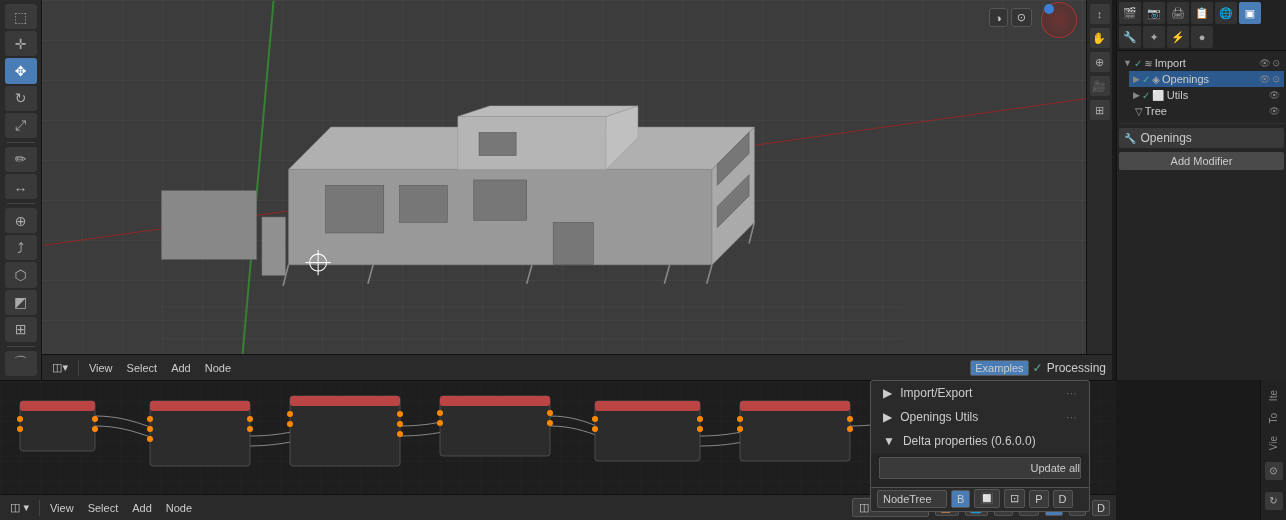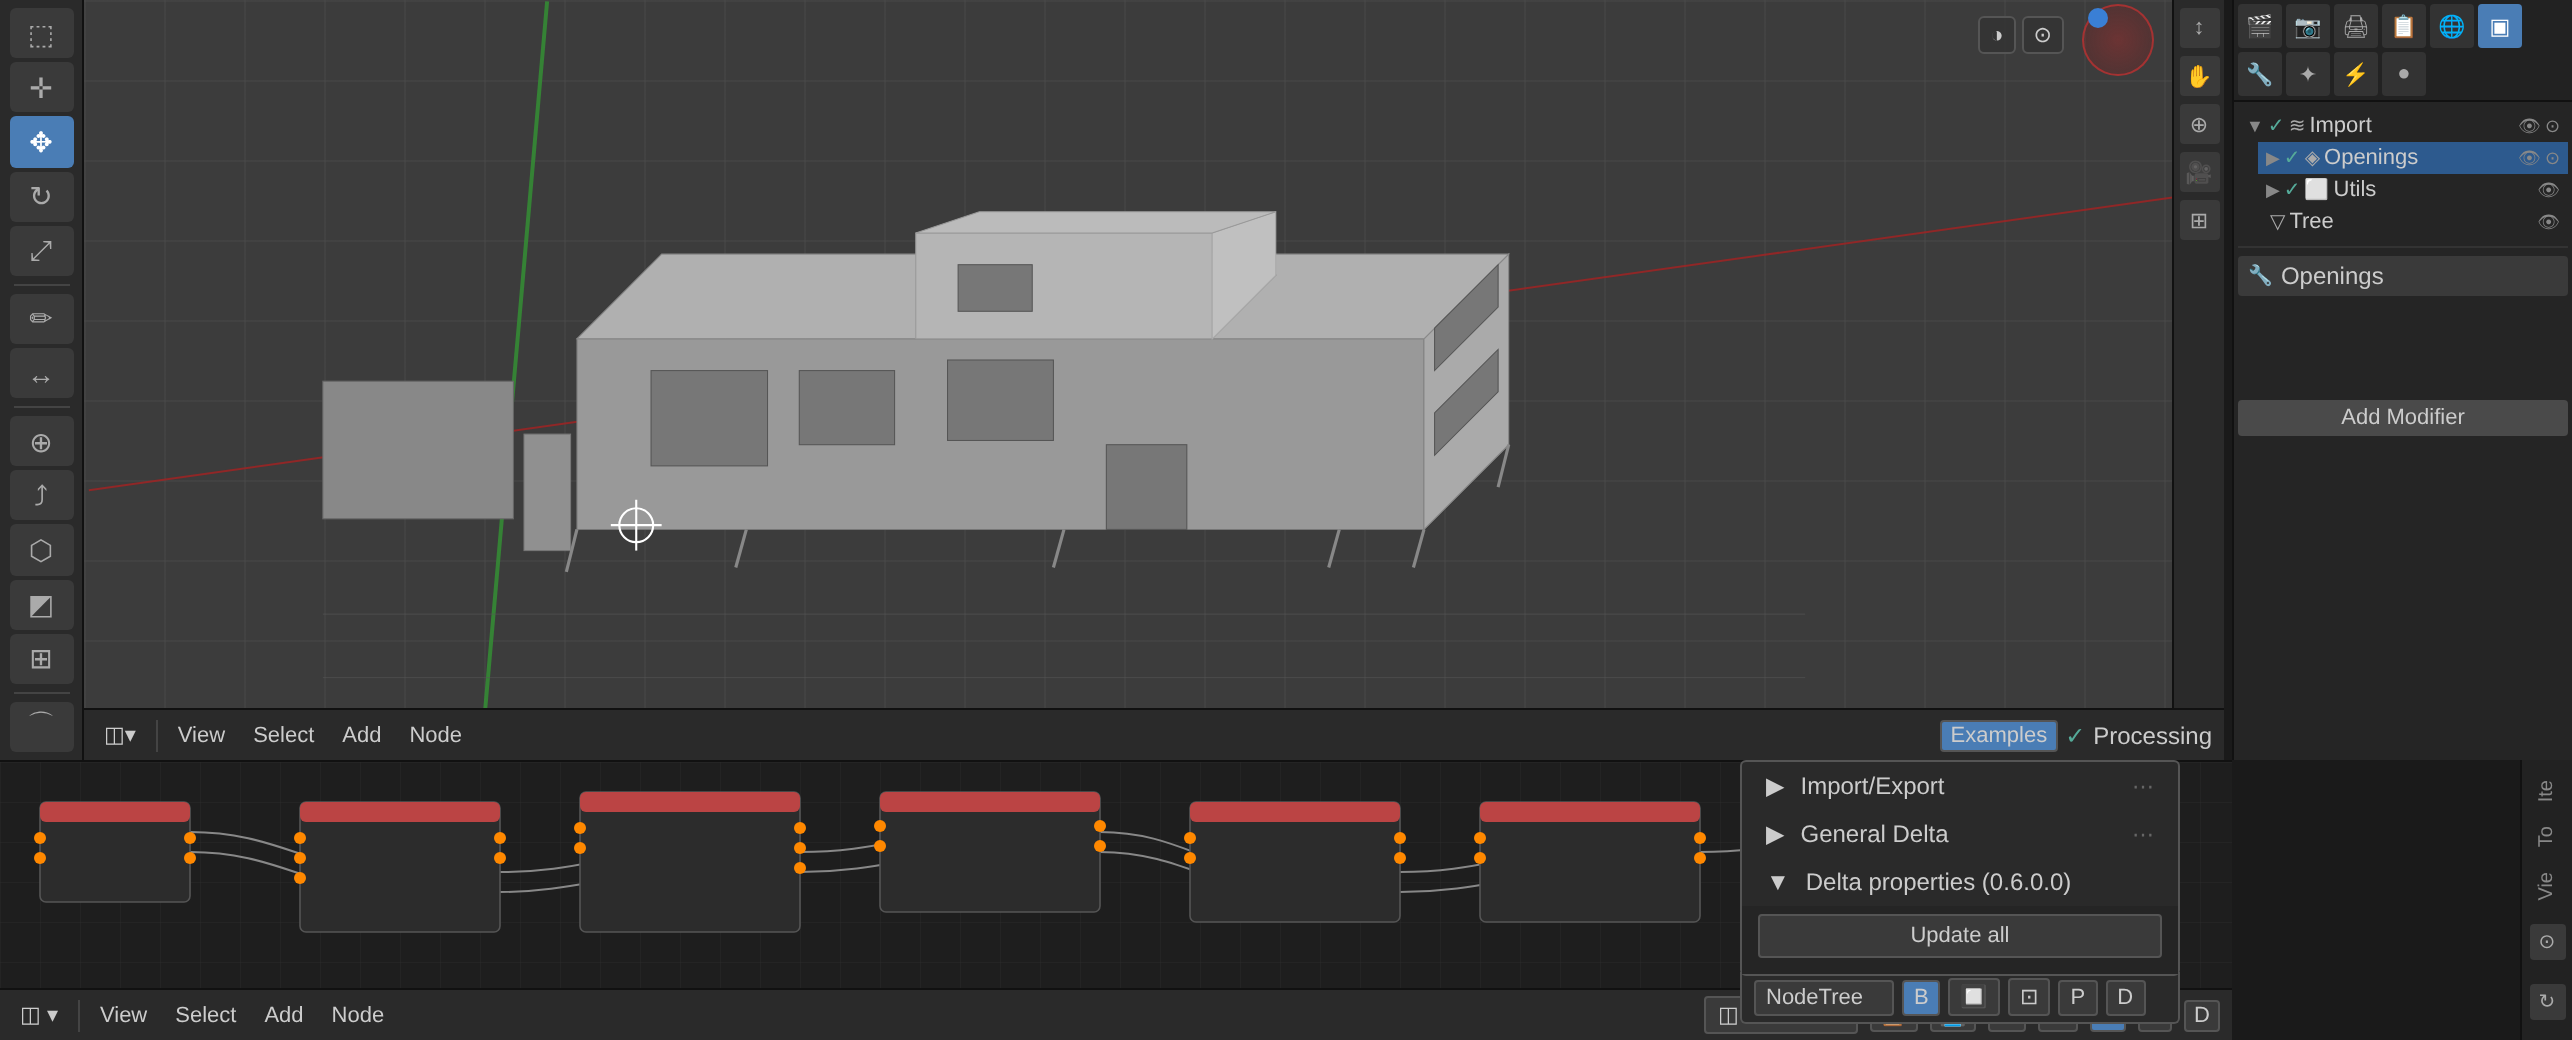--- a/index.html
+++ b/index.html
@@ -168,21 +168,20 @@
     .add-modifier-btn {
       background: #4a4a4a;
       border: none;
       color: #ccc;
       padding: 3px 8px;
       border-radius: 2px;
       cursor: pointer;
       font-size: 11px;
       width: 100%;
       text-align: center;
-      margin-top: 48px;
     }
 
     
     .node-editor {
       position: absolute;
       left: 0;
       top: 380px;
       width: 1116px;
       height: 140px;
       background: #1e1e1e;
@@ -264,20 +263,21 @@
     }
     .update-all-btn {
       background: #3a3a3a;
       border: 1px solid #555;
       color: #ccc;
       padding: 4px 0;
       width: 100%;
       border-radius: 2px;
       cursor: pointer;
       font-size: 11px;
+      text-align: right;
     }
     .nt-input {
       background: #3a3a3a;
       border: 1px solid #555;
       color: #ccc;
       padding: 2px 5px;
       border-radius: 2px;
       font-size: 11px;
       width: 70px;
     }
@@ -632,21 +632,21 @@
 <div style="position:absolute; left:870px; top:380px; width:220px; background:#2a2a2a; border:1px solid #555; border-radius:3px; z-index:200;">
 
   <div class="dropdown-item">
     <span>▶</span>
     <span>Import/Export</span>
     <span class="shortcut">⋯</span>
   </div>
 
   <div class="dropdown-item">
     <span>▶</span>
-    <span>General Delta</span>
+    <span>Openings Utils</span>
     <span class="shortcut">⋯</span>
   </div>
 
   <div class="dropdown-item">
     <span style="color:#ccc;">▼</span>
     <span>Delta properties (0.6.0.0)</span>
   </div>
 
   <div style="padding:4px 8px 8px 8px; background:#252525;">
     <button class="update-all-btn">Update all</button>

